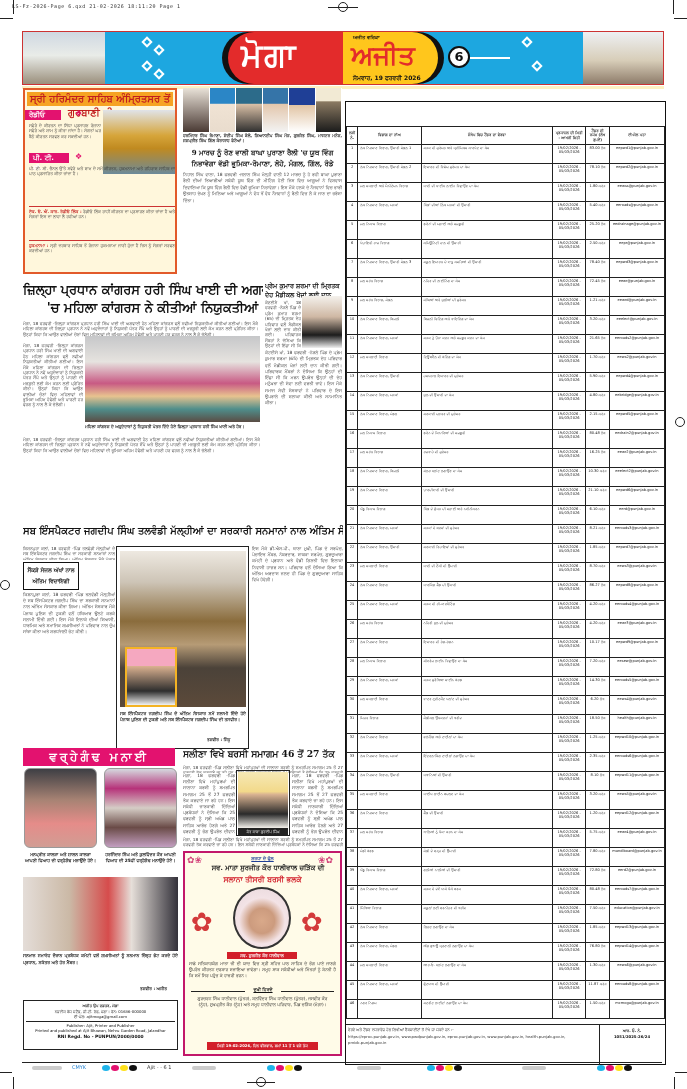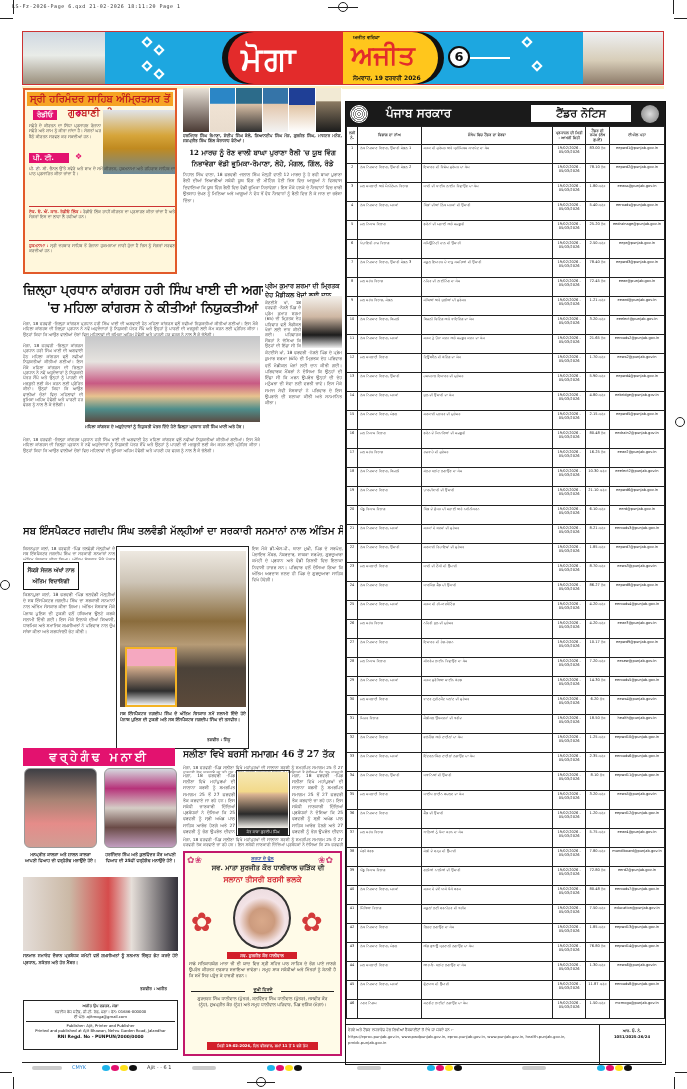--- a/index.html
+++ b/index.html
@@ -9,21 +9,21 @@
 .regline{background:#222}
 .reg-circle{width:10px;height:10px;border:1px solid #222;border-radius:50%}
 
 .mast{left:22px;top:31px;width:642px;height:54px;border:1px solid #c33}
 .mast .photo-l{left:0;top:0;width:82px;height:52px;background:linear-gradient(180deg,#cfd8e2 0%,#e9ece8 45%,#9a8f7c 100%)}
 .mast .photo-r{right:0;top:0;width:80px;height:52px;background:linear-gradient(180deg,#eef0f3 0%,#d7cdb8 55%,#8e7c6a 100%)}
 .mast .blue{left:82px;top:0;width:480px;height:52px;background:#1da7e0}
 .diam{width:8px;height:8px;border:2px solid #fff;transform:rotate(45deg)}
 .mast .red{left:205px;top:0;width:125px;height:52px;background:#e32b2b;border-radius:28px 0 0 28px;box-shadow:-6px 0 0 #111}
 .mast .yellow{left:320px;top:0;width:95px;height:52px;background:#ffc61c;border-radius:0 28px 28px 0;box-shadow:6px 0 0 #111}
-.mast .moga{left:218px;top:11px;font-size:32px;font-weight:bold;color:#fff;font-family:Liberation Mono, monospace;letter-spacing:2px}
+.mast .moga{left:218px;top:5px;font-size:32px;font-weight:bold;color:#fff;font-family:Liberation Serif, serif;letter-spacing:2px}
 .mast .ajit-small{left:330px;top:2px;font-size:5px;color:#111;font-weight:bold}
 .mast .ajit{left:328px;top:8px;font-size:26px;font-weight:bold;color:#e32b2b;font-family:"DejaVu Serif",serif}
 .mast .date{left:330px;top:42px;font-size:6px;color:#111;font-weight:bold}
 .mast .pgnum{left:425px;top:14px;width:22px;height:22px;border-radius:50%;background:#fff;border:2px solid #111;font-size:13px;font-weight:bold;text-align:center;line-height:18px}
 .mast .line{left:447px;top:25px;width:40px;height:2px;background:#fff}
 
 .box-gurbani{left:23px;top:88px;width:154px;height:186px;border:2px solid #e25a2a;background:#fff7dc}
 .gb-title{left:2px;top:2px;width:146px;height:14px;background:#f6a323;color:#c21e1e;font-size:10px;font-weight:bold;text-align:center;line-height:14px}
 .gb-tag{height:10px;background:#e3126f;color:#fff;font-size:7px;font-weight:bold;padding:0 4px;line-height:10px}
 .gb-img{left:78px;top:20px;width:72px;height:64px;background:linear-gradient(180deg,#e0e3e8 0%,#d6a53a 40%,#c08a20 60%,#6c8a9a 100%)}
@@ -79,21 +79,21 @@
   <div class="abs ajit">ਅਜੀਤ</div>
   <div class="abs date">ਸੋਮਵਾਰ, 19 ਫਰਵਰੀ 2026</div>
   <div class="abs line"></div>
   <div class="abs pgnum">6</div>
   <div class="abs photo-r"></div>
 </div>
 <div class="abs" style="left:22px;top:86px;width:642px;height:3px;background:#fdf1c2"></div>
 
 <div class="abs box-gurbani">
   <div class="abs gb-title">ਸ੍ਰੀ ਹਰਿਮੰਦਰ ਸਾਹਿਬ ਅੰਮ੍ਰਿਤਸਰ ਤੋਂ ਗੁਰਬਾਣੀ ਕੀਰਤਨ</div>
-  <div class="abs gb-tag" style="left:8px;top:20px;width:24px">ਰੇਡੀਓ</div>
+  <div class="abs gb-tag" style="left:0;top:20px;width:36px">ਰੇਡੀਓ</div>
   <div class="abs" style="left:50px;top:19px;font-size:8px;color:#e3126f">❖</div>
   <div class="abs txt" style="left:4px;top:33px;width:72px;height:26px">ਸਵੇਰੇ ਦੇ ਕੀਰਤਨ ਦਾ ਸਿੱਧਾ ਪ੍ਰਸਾਰਣ ਰੋਜ਼ਾਨਾ ਸਵੇਰੇ ਅਤੇ ਸ਼ਾਮ ਨੂੰ ਕੀਤਾ ਜਾਂਦਾ ਹੈ। ਸੰਗਤਾਂ ਘਰ ਬੈਠੇ ਕੀਰਤਨ ਸਰਵਣ ਕਰ ਸਕਦੀਆਂ ਹਨ।</div>
   <div class="abs gb-tag" style="left:4px;top:63px;width:40px">ਪੀ. ਟੀ. ਸੀ.</div>
   <div class="abs" style="left:50px;top:62px;font-size:8px;color:#e3126f">❖</div>
   <div class="abs gb-img"></div>
   <div class="abs txt" style="left:4px;top:76px;width:146px;height:36px">ਪੀ. ਟੀ. ਸੀ. ਚੈਨਲ ਉੱਤੇ ਸਵੇਰੇ ਅਤੇ ਸ਼ਾਮ ਦੇ ਸਮੇਂ ਕੀਰਤਨ, ਹੁਕਮਨਾਮਾ ਅਤੇ ਰਹਿਰਾਸ ਸਾਹਿਬ ਦਾ ਪਾਠ ਪ੍ਰਸਾਰਿਤ ਕੀਤਾ ਜਾਂਦਾ ਹੈ।</div>
   <div class="abs sep" style="left:4px;top:116px;width:146px"></div>
   <div class="abs txt" style="left:4px;top:119px;width:146px;height:28px"><b style="color:#c21e1e">ਏਕ. ਓ. ਐਂ. ਕਾਰ. ਰੇਡੀਓ ਲਿੰਕ :</b> <span>ਰੇਡੀਓ ਲਿੰਕ ਰਾਹੀਂ ਕੀਰਤਨ ਦਾ ਪ੍ਰਸਾਰਣ ਕੀਤਾ ਜਾਂਦਾ ਹੈ ਅਤੇ ਸੰਗਤਾਂ ਇਸ ਦਾ ਲਾਹਾ ਲੈ ਰਹੀਆਂ ਹਨ।</span></div>
   <div class="abs sep" style="left:4px;top:150px;width:146px"></div>
   <div class="abs txt" style="left:4px;top:153px;width:146px;height:28px"><b style="color:#c21e1e">ਹੁਕਮਨਾਮਾ :</b> <span>ਸ੍ਰੀ ਦਰਬਾਰ ਸਾਹਿਬ ਤੋਂ ਰੋਜ਼ਾਨਾ ਹੁਕਮਨਾਮਾ ਜਾਰੀ ਹੁੰਦਾ ਹੈ ਜਿਸ ਨੂੰ ਸੰਗਤਾਂ ਸਰਵਣ ਕਰਦੀਆਂ ਹਨ।</span></div>
@@ -101,21 +101,21 @@
 
 <div class="abs people">
   <div style="background:linear-gradient(180deg,#e9e2d8,#4a3a34)"></div>
   <div style="background:linear-gradient(180deg,#2b86c6 35%,#f0e3d4 36%,#e9dccd)"></div>
   <div style="background:linear-gradient(180deg,#2c6b8a 35%,#dcc2a8 36%,#2f2f2f)"></div>
   <div style="background:linear-gradient(180deg,#3574a8 35%,#e3c6ab 36%,#f3f3f3)"></div>
   <div style="background:linear-gradient(180deg,#1f3f96 38%,#e1c4a4 39%,#ffffff)"></div>
   <div style="background:linear-gradient(180deg,#f2ead4 30%,#8b7a62 31%,#1b1b1b)"></div>
 </div>
 <div class="abs txt" style="left:183px;top:133px;width:159px;height:12px;font-weight:bold;color:#111">ਹਰਮਿੰਦਰ ਸਿੰਘ ਰੋਮਾਣਾ, ਸੰਦੀਪ ਸਿੰਘ ਬੋਲੋ, ਗਿਆਨਦੀਪ ਸਿੰਘ ਮੌੜ, ਗੁਰਜੋਤ ਸਿੰਘ, ਮਾਸਟਰ ਮਨੋਜ, ਜਸਪ੍ਰੀਤ ਸਿੰਘ ਗਿੱਲ ਕੋਰਾਸਾਹ ਫੋਟੋਆਂ।</div>
-<div class="abs headline" style="left:183px;top:148px;width:159px;font-size:7px;text-align:center">12 ਮਾਰਚ ਨੂੰ ਰੋਣ ਵਾਲੀ ਬਾਘਾ ਪੁਰਾਣਾ ਰੈਲੀ 'ਚ ਯੂਥ ਵਿੰਗ</div>
+<div class="abs headline" style="left:183px;top:148px;width:159px;font-size:7px;text-align:center">9 ਮਾਰਚ ਨੂੰ ਰੋਣ ਵਾਲੀ ਬਾਘਾ ਪੁਰਾਣਾ ਰੈਲੀ 'ਚ ਯੂਥ ਵਿੰਗ</div>
 <div class="abs headline" style="left:183px;top:159px;width:159px;font-size:7px;text-align:center">ਨਿਭਾਵੇਗਾ ਵੱਡੀ ਭੂਮਿਕਾ-ਰੋਮਾਣਾ, ਲੋਹੇ, ਮੰਗਲ, ਗਿੱਲ, ਰੰਡੇ</div>
 <div class="abs txt" style="left:183px;top:172px;width:159px;height:102px;font-size:4.4px;line-height:6.4px">ਨਿਹਾਲ ਸਿੰਘ ਵਾਲਾ, 18 ਫਰਵਰੀ -ਜਲਾਲ ਸਿੰਘ ਮੱਲ੍ਹੀ ਵਾਲੀ 12 ਮਾਰਚ ਨੂੰ ਹੋ ਰਹੀ ਬਾਘਾ ਪੁਰਾਣਾ ਰੈਲੀ ਦੀਆਂ ਤਿਆਰੀਆਂ ਸਬੰਧੀ ਯੂਥ ਵਿੰਗ ਦੀ ਮੀਟਿੰਗ ਹੋਈ ਜਿਸ ਵਿਚ ਆਗੂਆਂ ਨੇ ਵਿਸ਼ਵਾਸ ਦਿਵਾਇਆ ਕਿ ਯੂਥ ਵਿੰਗ ਰੈਲੀ ਵਿਚ ਵੱਡੀ ਭੂਮਿਕਾ ਨਿਭਾਵੇਗਾ। ਇਸ ਮੌਕੇ ਹਲਕੇ ਦੇ ਨੌਜਵਾਨਾਂ ਵਿਚ ਭਾਰੀ ਉਤਸ਼ਾਹ ਦੇਖਣ ਨੂੰ ਮਿਲਿਆ ਅਤੇ ਆਗੂਆਂ ਨੇ ਵੱਧ ਤੋਂ ਵੱਧ ਨੌਜਵਾਨਾਂ ਨੂੰ ਰੈਲੀ ਵਿਚ ਲੈ ਕੇ ਜਾਣ ਦਾ ਭਰੋਸਾ ਦਿੱਤਾ।</div>
 
 <div class="abs headline" style="left:23px;top:282px;width:240px;font-size:13px">ਜ਼ਿਲ੍ਹਾ ਪ੍ਰਧਾਨ ਕਾਂਗਰਸ ਹਰੀ ਸਿੰਘ ਖਾਈ ਦੀ ਅਗਵਾਈ</div>
 <div class="abs headline" style="left:40px;top:300px;width:225px;font-size:13px;text-align:center">'ਚ ਮਹਿਲਾ ਕਾਂਗਰਸ ਨੇ ਕੀਤੀਆਂ ਨਿਯੁਕਤੀਆਂ</div>
 <div class="abs txt" style="left:23px;top:321px;width:235px;height:22px">ਮੋਗਾ, 18 ਫਰਵਰੀ -ਜ਼ਿਲ੍ਹਾ ਕਾਂਗਰਸ ਪ੍ਰਧਾਨ ਹਰੀ ਸਿੰਘ ਖਾਈ ਦੀ ਅਗਵਾਈ ਹੇਠ ਮਹਿਲਾ ਕਾਂਗਰਸ ਵਲੋਂ ਨਵੀਆਂ ਨਿਯੁਕਤੀਆਂ ਕੀਤੀਆਂ ਗਈਆਂ। ਇਸ ਮੌਕੇ ਮਹਿਲਾ ਕਾਂਗਰਸ ਦੀ ਜ਼ਿਲ੍ਹਾ ਪ੍ਰਧਾਨ ਨੇ ਨਵੇਂ ਅਹੁਦੇਦਾਰਾਂ ਨੂੰ ਨਿਯੁਕਤੀ ਪੱਤਰ ਸੌਂਪੇ ਅਤੇ ਉਨ੍ਹਾਂ ਨੂੰ ਪਾਰਟੀ ਦੀ ਮਜ਼ਬੂਤੀ ਲਈ ਕੰਮ ਕਰਨ ਲਈ ਪ੍ਰੇਰਿਤ ਕੀਤਾ। ਉਨ੍ਹਾਂ ਕਿਹਾ ਕਿ ਆਉਣ ਵਾਲੀਆਂ ਚੋਣਾਂ ਵਿਚ ਮਹਿਲਾਵਾਂ ਦੀ ਭੂਮਿਕਾ ਅਹਿਮ ਹੋਵੇਗੀ ਅਤੇ ਪਾਰਟੀ ਹਰ ਵਰਗ ਨੂੰ ਨਾਲ ਲੈ ਕੇ ਚੱਲੇਗੀ।</div>
 <div class="abs txt" style="left:23px;top:343px;width:60px;height:82px">ਮੋਗਾ, 18 ਫਰਵਰੀ -ਜ਼ਿਲ੍ਹਾ ਕਾਂਗਰਸ ਪ੍ਰਧਾਨ ਹਰੀ ਸਿੰਘ ਖਾਈ ਦੀ ਅਗਵਾਈ ਹੇਠ ਮਹਿਲਾ ਕਾਂਗਰਸ ਵਲੋਂ ਨਵੀਆਂ ਨਿਯੁਕਤੀਆਂ ਕੀਤੀਆਂ ਗਈਆਂ। ਇਸ ਮੌਕੇ ਮਹਿਲਾ ਕਾਂਗਰਸ ਦੀ ਜ਼ਿਲ੍ਹਾ ਪ੍ਰਧਾਨ ਨੇ ਨਵੇਂ ਅਹੁਦੇਦਾਰਾਂ ਨੂੰ ਨਿਯੁਕਤੀ ਪੱਤਰ ਸੌਂਪੇ ਅਤੇ ਉਨ੍ਹਾਂ ਨੂੰ ਪਾਰਟੀ ਦੀ ਮਜ਼ਬੂਤੀ ਲਈ ਕੰਮ ਕਰਨ ਲਈ ਪ੍ਰੇਰਿਤ ਕੀਤਾ। ਉਨ੍ਹਾਂ ਕਿਹਾ ਕਿ ਆਉਣ ਵਾਲੀਆਂ ਚੋਣਾਂ ਵਿਚ ਮਹਿਲਾਵਾਂ ਦੀ ਭੂਮਿਕਾ ਅਹਿਮ ਹੋਵੇਗੀ ਅਤੇ ਪਾਰਟੀ ਹਰ ਵਰਗ ਨੂੰ ਨਾਲ ਲੈ ਕੇ ਚੱਲੇਗੀ।</div>
 <div class="abs photo" style="left:85px;top:336px;width:175px;height:86px;background:linear-gradient(180deg,#c6c7c9 0%,#e6e3df 30%,#c85a84 55%,#e8c38f 70%,#4f8e8b 85%,#5a4c44 100%)"></div>
 <div class="abs txt" style="left:85px;top:424px;width:175px;height:12px;font-weight:bold;color:#111">ਮਹਿਲਾ ਕਾਂਗਰਸ ਦੇ ਅਹੁਦੇਦਾਰਾਂ ਨੂੰ ਨਿਯੁਕਤੀ ਪੱਤਰ ਦਿੰਦੇ ਹੋਏ ਜ਼ਿਲ੍ਹਾ ਪ੍ਰਧਾਨ ਹਰੀ ਸਿੰਘ ਖਾਈ ਅਤੇ ਹੋਰ।</div>
 <div class="abs txt" style="left:23px;top:437px;width:237px;height:82px">ਮੋਗਾ, 18 ਫਰਵਰੀ -ਜ਼ਿਲ੍ਹਾ ਕਾਂਗਰਸ ਪ੍ਰਧਾਨ ਹਰੀ ਸਿੰਘ ਖਾਈ ਦੀ ਅਗਵਾਈ ਹੇਠ ਮਹਿਲਾ ਕਾਂਗਰਸ ਵਲੋਂ ਨਵੀਆਂ ਨਿਯੁਕਤੀਆਂ ਕੀਤੀਆਂ ਗਈਆਂ। ਇਸ ਮੌਕੇ ਮਹਿਲਾ ਕਾਂਗਰਸ ਦੀ ਜ਼ਿਲ੍ਹਾ ਪ੍ਰਧਾਨ ਨੇ ਨਵੇਂ ਅਹੁਦੇਦਾਰਾਂ ਨੂੰ ਨਿਯੁਕਤੀ ਪੱਤਰ ਸੌਂਪੇ ਅਤੇ ਉਨ੍ਹਾਂ ਨੂੰ ਪਾਰਟੀ ਦੀ ਮਜ਼ਬੂਤੀ ਲਈ ਕੰਮ ਕਰਨ ਲਈ ਪ੍ਰੇਰਿਤ ਕੀਤਾ। ਉਨ੍ਹਾਂ ਕਿਹਾ ਕਿ ਆਉਣ ਵਾਲੀਆਂ ਚੋਣਾਂ ਵਿਚ ਮਹਿਲਾਵਾਂ ਦੀ ਭੂਮਿਕਾ ਅਹਿਮ ਹੋਵੇਗੀ ਅਤੇ ਪਾਰਟੀ ਹਰ ਵਰਗ ਨੂੰ ਨਾਲ ਲੈ ਕੇ ਚੱਲੇਗੀ।</div>
@@ -181,26 +181,20 @@
   <div class="abs" style="left:116px;top:54px;font-size:26px;color:#d33a3a">✿</div>
   <div class="abs pink-band" style="left:42px;top:99px;width:70px;height:7px;font-size:4.2px;line-height:7px;background:#d21f2a">ਸਵ. ਸੁਰਜੀਤ ਕੌਰ ਧਾਲੀਵਾਲ</div>
   <div class="abs txt" style="left:4px;top:108px;width:147px;height:24px;color:#111;font-size:4.3px;line-height:5.8px">ਸਾਡੇ ਸਤਿਕਾਰਯੋਗ ਮਾਤਾ ਜੀ ਦੀ ਯਾਦ ਵਿਚ ਸ੍ਰੀ ਸਹਿਜ ਪਾਠ ਸਾਹਿਬ ਦੇ ਭੋਗ ਪਾਏ ਜਾਣਗੇ ਉਪਰੰਤ ਕੀਰਤਨ ਦਰਬਾਰ ਸਜਾਇਆ ਜਾਵੇਗਾ। ਸਮੂਹ ਸਾਕ ਸਬੰਧੀਆਂ ਅਤੇ ਮਿੱਤਰਾਂ ਨੂੰ ਬੇਨਤੀ ਹੈ ਕਿ ਸਮੇਂ ਸਿਰ ਪਹੁੰਚ ਕੇ ਹਾਜ਼ਰੀ ਭਰਨ।</div>
   <div class="abs" style="left:6px;top:138px;width:143px;height:1px;background:#222"></div>
   <div class="abs" style="left:60px;top:134px;width:36px;text-align:center;font-size:4.6px;font-weight:bold;background:#fffbe8;text-decoration:underline">ਦੁਖੀ ਹਿਰਦੇ</div>
   <div class="abs txt" style="left:8px;top:143px;width:139px;height:42px;color:#111;text-align:center;font-size:4.3px;line-height:6.4px">ਗੁਰਚਰਨ ਸਿੰਘ ਧਾਲੀਵਾਲ (ਪੁੱਤਰ), ਬਲਵਿੰਦਰ ਸਿੰਘ ਧਾਲੀਵਾਲ (ਪੁੱਤਰ), ਜਸਵੀਰ ਕੌਰ (ਨੂੰਹ), ਸੁਖਪ੍ਰੀਤ ਕੌਰ (ਨੂੰਹ) ਅਤੇ ਸਮੂਹ ਧਾਲੀਵਾਲ ਪਰਿਵਾਰ, ਪਿੰਡ ਚੜਿੱਕ (ਮੋਗਾ)।</div>
   <div class="abs pink-band" style="left:22px;top:189px;width:111px;height:8px;font-size:3.8px;line-height:8px;background:#d21f2a">ਮਿਤੀ 19-02-2026, ਦਿਨ ਵੀਰਵਾਰ, ਸਮਾਂ 11 ਤੋਂ 1 ਵਜੇ ਤੱਕ</div>
 </div>
 
 <div class="abs tender">
-  <div class="abs thead-bar">
-    <div class="abs seal" style="left:4px;top:3px;background:repeating-radial-gradient(circle,#fff 0 1px,#888 1px 2px)"></div>
-    <div class="abs t1">ਪੰਜਾਬ ਸਰਕਾਰ</div>
-    <div class="abs t2">ਟੈਂਡਰ ਨੋਟਿਸ</div>
-    <div class="abs seal" style="left:295px;top:3px;background:radial-gradient(circle,#ddd 0,#999 70%,#666 100%)"></div>
-  </div>
   <table class="tt">
     <colgroup>
         <col style="width:10px">
         <col style="width:64px">
         <col style="width:133px">
         <col style="width:33px">
         <col style="width:24px">
         <col style="width:55px">
       </colgroup>
     <thead>

